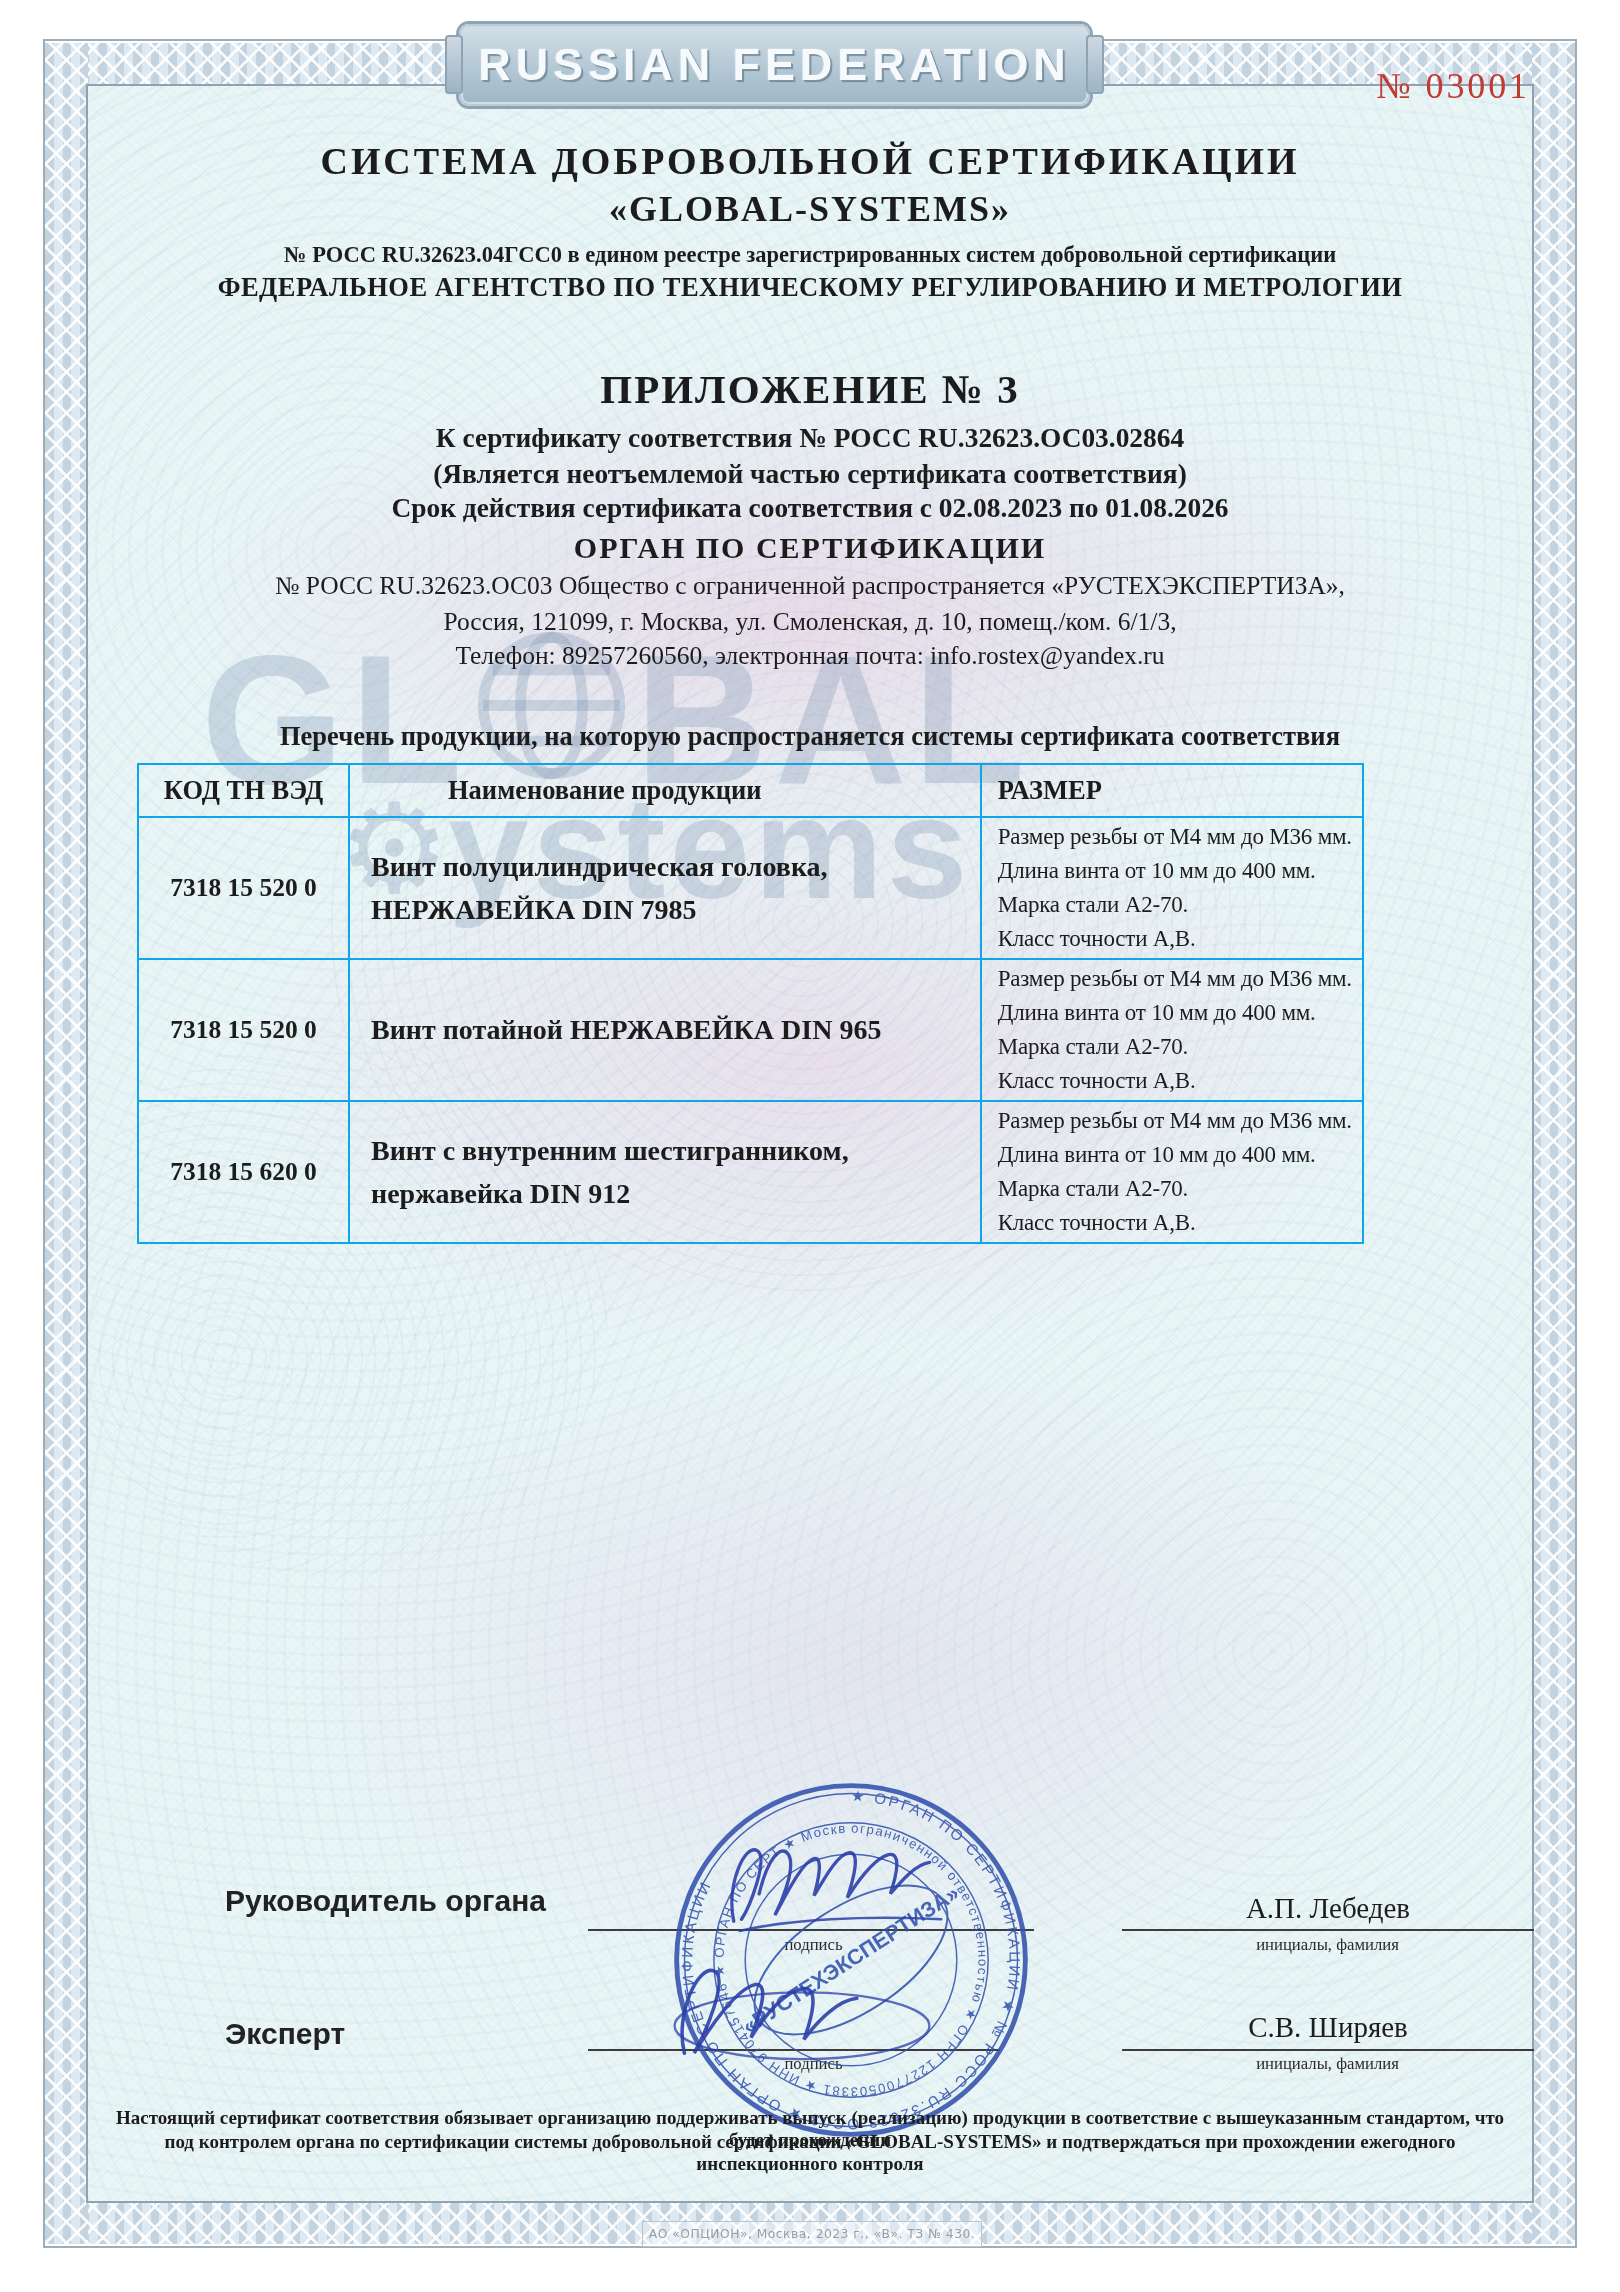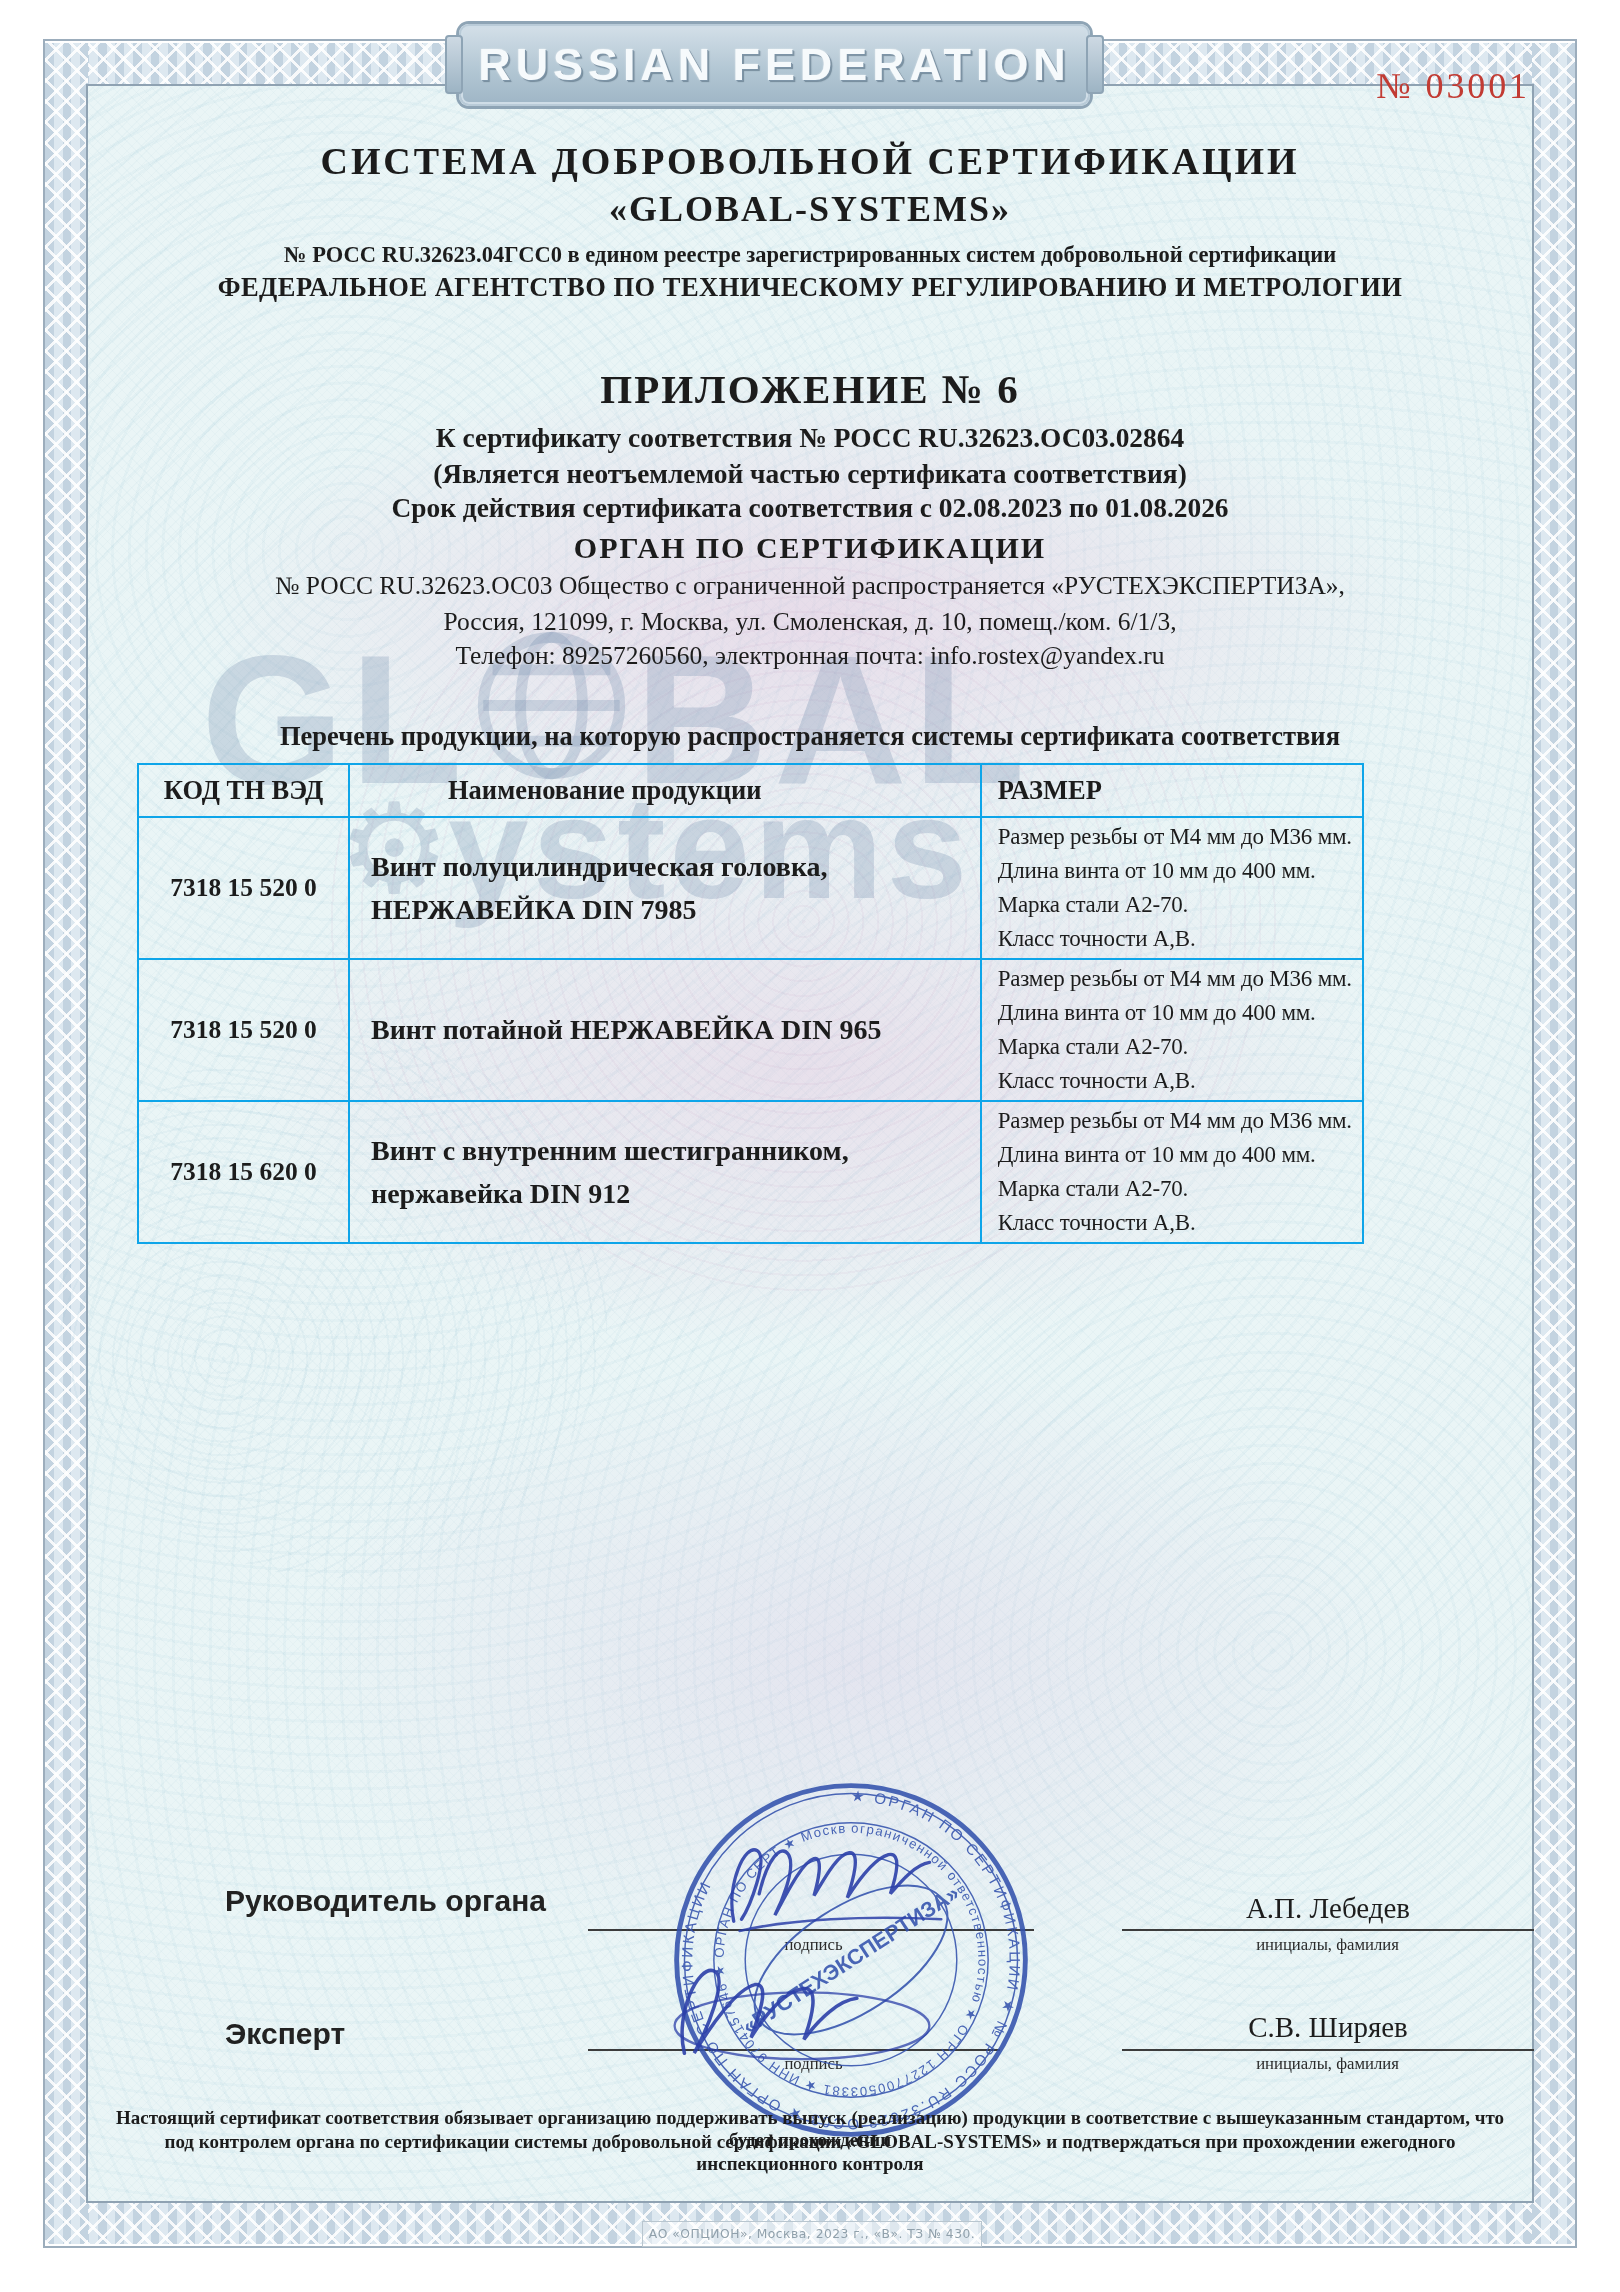--- a/index.html
+++ b/index.html
@@ -157,21 +157,21 @@
   <div class="badge">
     <span class="badge-text">RUSSIAN FEDERATION</span>
   </div>
   <div class="doc-number">№ 03001</div>
 
   <div class="c t-system">СИСТЕМА ДОБРОВОЛЬНОЙ СЕРТИФИКАЦИИ</div>
   <div class="c t-sysname">«GLOBAL-SYSTEMS»</div>
   <div class="c t-registry">№ РОСС RU.32623.04ГСС0 в едином реестре зарегистрированных систем добровольной сертификации</div>
   <div class="c t-agency">ФЕДЕРАЛЬНОЕ АГЕНТСТВО ПО ТЕХНИЧЕСКОМУ РЕГУЛИРОВАНИЮ И МЕТРОЛОГИИ</div>
 
-  <div class="c t-appendix">ПРИЛОЖЕНИЕ № 6</div>
+  <div class="c t-appendix">ПРИЛОЖЕНИЕ № 3</div>
   <div class="c t-cert">К сертификату соответствия № РОСС RU.32623.ОС03.02864</div>
   <div class="c t-integral">(Является неотъемлемой частью сертификата соответствия)</div>
   <div class="c t-validity">Срок действия сертификата соответствия с 02.08.2023 по 01.08.2026</div>
 
   <div class="c t-organ">ОРГАН ПО СЕРТИФИКАЦИИ</div>
   <div class="c t-oline1">№ РОСС RU.32623.ОС03 Общество с ограниченной распространяется «РУСТЕХЭКСПЕРТИЗА»,</div>
   <div class="c t-oline2">Россия, 121099, г. Москва, ул. Смоленская, д. 10, помещ./ком. 6/1/3,</div>
   <div class="c t-oline3">Телефон: 89257260560, электронная почта: info.rostex@yandex.ru</div>
 
   <div class="c t-caption">Перечень продукции, на которую распространяется системы сертификата соответствия</div>

